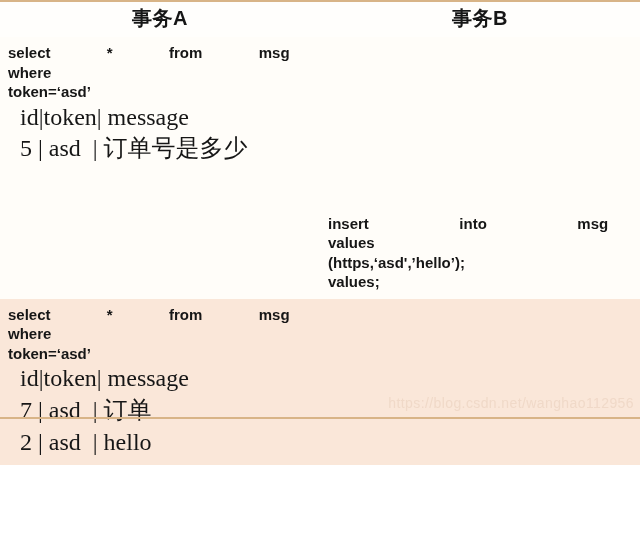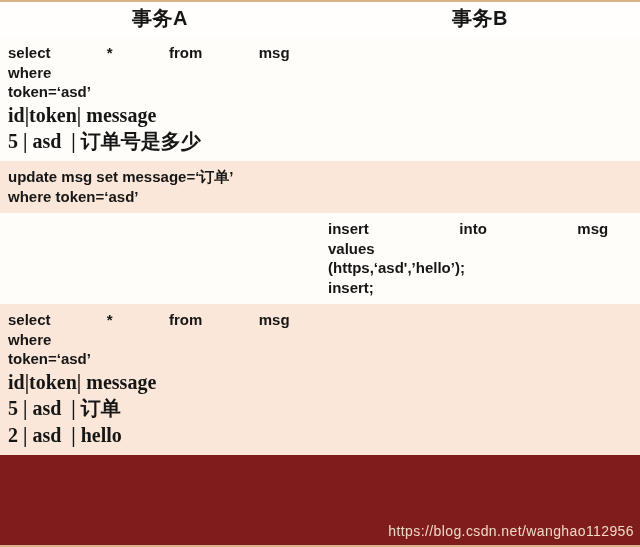--- a/index.html
+++ b/index.html
@@ -11,23 +11,23 @@
     width: 640px;
     height: 547px;
     overflow: hidden;
     font-family: "Liberation Sans", sans-serif;
     color: #161616;
   }
 
   .sheet {
     position: relative;
     width: 640px;
-    height: 547px;
+    height: 419px;
     box-sizing: border-box;
-    background: #7f1d1d;
+    background: #4c1d95;
   }
 
   .rule-top,
   .rule-bottom {
     position: absolute;
     left: 0;
     width: 640px;
     height: 2px;
     background: #d8b487;
   }
@@ -88,28 +88,30 @@
     line-height: 1.30;
     white-space: pre-wrap;
   }
 
   
   .sql-line.stretch-wide {
     word-spacing: 24px;
   }
   .sql-line.stretch-mid {
     word-spacing: 26px;
+    margin-top: 36px;
   }
 
   .result-line {
     font-family: "Liberation Serif", serif;
-    font-size: 20px;
-    font-weight: bold;
+    font-size: 24px;
+    font-weight: normal;
     line-height: 1.32;
     white-space: pre;
+    margin-left: 12px;
   }
 
   .spacer-cell {
     height: 100%;
   }
 
   .watermark {
     position: absolute;
     right: 6px;
     bottom: 8px;
@@ -150,50 +152,39 @@
               <div class="sql-line stretch-wide">select  *  from  msg  where</div>
               <div class="sql-line">token=‘asd’</div>
               <div class="result-line">id|token| message</div>
               <div class="result-line">5 | asd  | 订单号是多少</div>
             </div>
           </td>
           <td class="cell">
             <div class="spacer-cell"></div>
           </td>
         </tr>
-        <tr class="row-tint">
-          <td class="cell">
-            <div class="sql-block">
-              <div class="sql-line">update msg set message=‘订单’</div>
-              <div class="sql-line">where token=‘asd’</div>
-            </div>
-          </td>
-          <td class="cell">
-            <div class="spacer-cell"></div>
-          </td>
-        </tr>
         <tr class="row-light">
           <td class="cell">
             <div class="spacer-cell"></div>
           </td>
           <td class="cell">
             <div class="sql-block">
               <div class="sql-line stretch-mid">insert   into   msg   values</div>
               <div class="sql-line">(https,‘asd',’hello’);</div>
-              <div class="sql-line">insert;</div>
+              <div class="sql-line">values;</div>
             </div>
           </td>
         </tr>
         <tr class="row-tint">
           <td class="cell">
             <div class="sql-block">
               <div class="sql-line stretch-wide">select  *  from  msg  where</div>
               <div class="sql-line">token=‘asd’</div>
               <div class="result-line">id|token| message</div>
-              <div class="result-line">5 | asd  | 订单</div>
+              <div class="result-line">7 | asd  | 订单</div>
               <div class="result-line">2 | asd  | hello</div>
             </div>
           </td>
           <td class="cell">
             <div class="spacer-cell"></div>
           </td>
         </tr>
       </tbody>
   </table>
 

